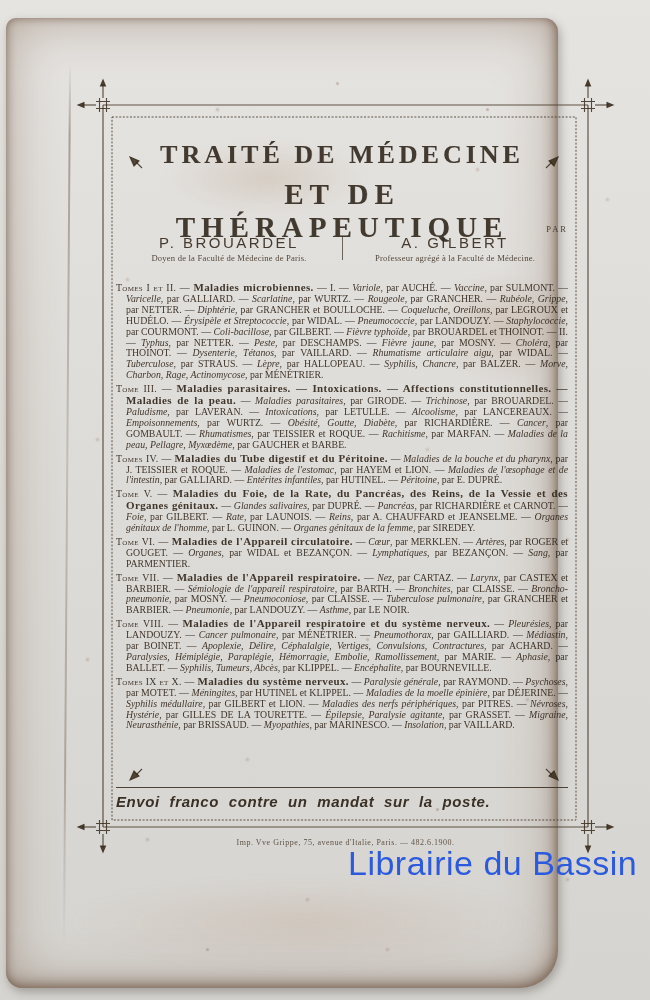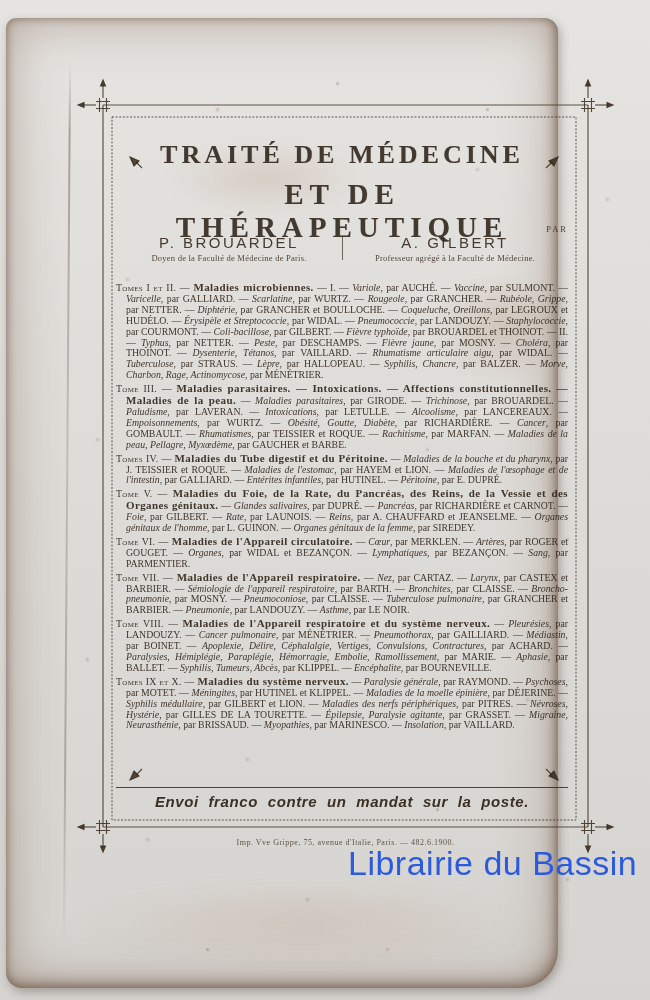--- a/index.html
+++ b/index.html
@@ -72,21 +72,21 @@
   .edition{top:134px;text-align:center;font-size:12.5px;font-weight:bold;word-spacing:2px;letter-spacing:.2px;
     color:rgba(48,36,24,.92);}
 
   .tomes{top:152px;height:503px;overflow:hidden;font-size:9.8px;line-height:10.9px;text-align:justify;
     color:rgba(48,36,24,.9);}
   .tome{margin:0 0 2px 0;padding-left:10px;text-indent:-10px;}
   .tlabel{font-variant:small-caps;letter-spacing:.3px;}
   .thead{font-size:1.12em;letter-spacing:.4px;}
   .tome i{font-style:italic;}
 
-  .envoi{top:657px;border-top:1.5px solid rgba(52,40,26,.85);text-align:center;padding-top:5px;
+  .envoi{top:657px;border-top:1.5px solid rgba(52,40,26,.85);padding-top:5px;
     font-family:"Liberation Sans","DejaVu Sans",sans-serif;font-style:italic;font-weight:bold;
     font-size:15px;letter-spacing:.6px;word-spacing:5px;color:rgba(45,34,22,.92);}
 
   .imprint{position:absolute;left:97px;top:820px;width:485px;text-align:center;
     font-size:8px;letter-spacing:.5px;color:rgba(62,47,32,.8);}
 
   
   .watermark{position:absolute;left:307px;top:844px;white-space:nowrap;
     font-family:"Liberation Sans","DejaVu Sans",sans-serif;font-size:34px;font-weight:500;
     letter-spacing:.5px;}

